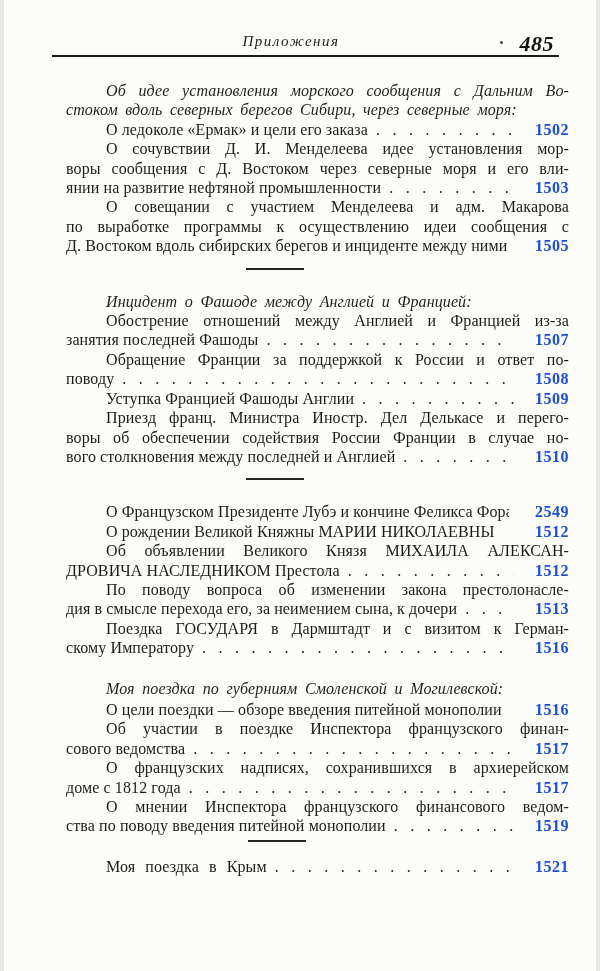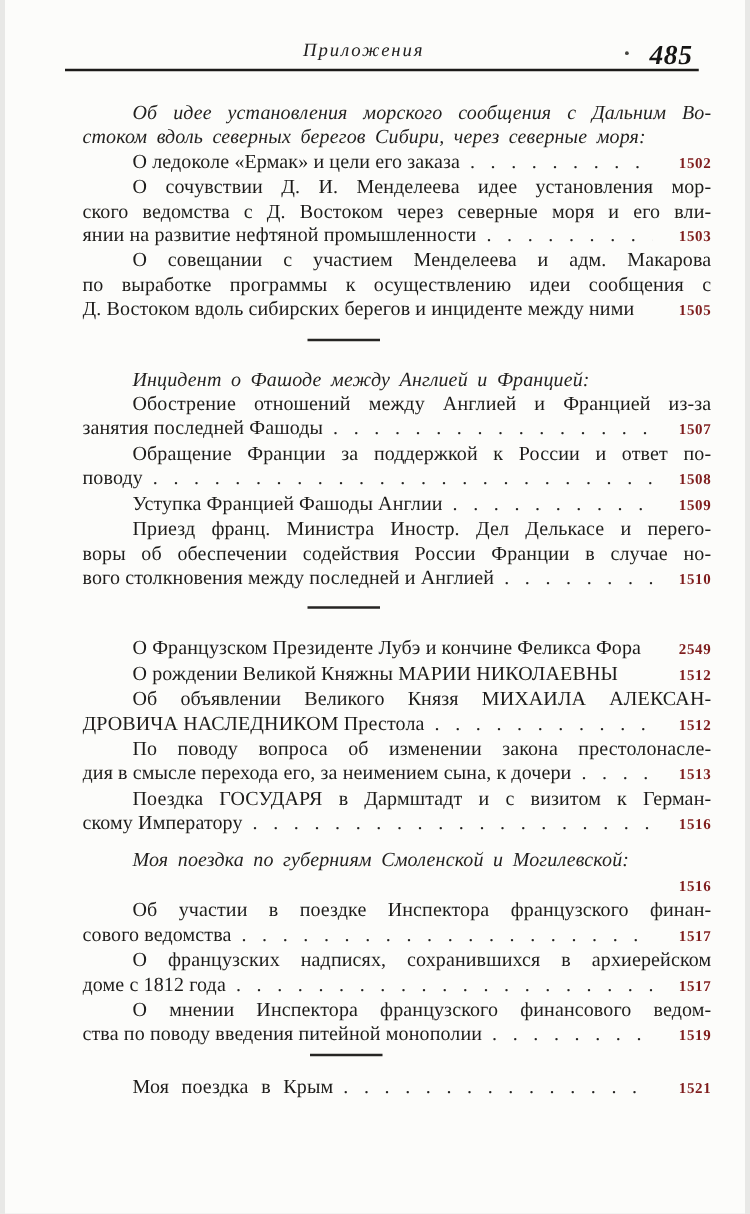--- a/index.html
+++ b/index.html
@@ -56,32 +56,32 @@
   }
   .row .leader.dots::after {
     content: "....................................................";
     letter-spacing: 12.5px;
     padding-left: 3px;
     color: #232220;
   }
   .row .pg {
     flex: 0 0 auto;
     font-weight: bold;
-    font-size: 12px;
+    font-size: 16px;
     letter-spacing: .5px;
-    color: #7f1d1d;
+    color: #1d4ed8;
     margin-left: 18px;
   }
   .divider {
     width: 58px; height: 2px;
     background: #262523;
     margin: 12px 0 22px 180px;
   }
   .divider.tight { margin: 4px 0 15px 182px; }
-  .gap-before { margin-top: 9px; }
+  .gap-before { margin-top: 21px; }
   .gap-small-after { margin-bottom: 2px; }
 </style>
 </head>
 <body>
 
 <div class="page">
   <div class="header-title">Приложения</div>
   <div class="speck"></div>
   <div class="page-number">485</div>
   <div class="rule"></div>
@@ -92,21 +92,21 @@
       </div>
       <div class="entry">
         <div class="line row first">
           <span class="txt">О ледоколе «Ермак» и цели его заказа</span>
           <span class="leader dots"></span>
           <span class="pg">1502</span>
         </div>
       </div>
       <div class="entry">
         <div class="line first fill">О сочувствии Д. И. Менделеева идее установления мор-</div>
-        <div class="line fill">ского ведомства с Д. Востоком через северные моря и его вли-</div>
+        <div class="line fill">воры сообщения с Д. Востоком через северные моря и его вли-</div>
         <div class="line row">
           <span class="txt">янии на развитие нефтяной промышленности</span>
           <span class="leader dots"></span>
           <span class="pg">1503</span>
         </div>
       </div>
       <div class="entry">
         <div class="line first fill">О совещании с участием Менделеева и адм. Макарова</div>
         <div class="line fill">по выработке программы к осуществлению идеи сообщения с</div>
         <div class="line row">
@@ -188,20 +188,21 @@
           <span class="txt">скому Императору</span>
           <span class="leader dots"></span>
           <span class="pg">1516</span>
         </div>
       </div>
       <div class="heading gap-before gap-small-after">
         <div class="line first">Моя поездка по губерниям Смоленской и Могилевской:</div>
       </div>
       <div class="entry">
         <div class="line row first">
+          <span class="txt">О цели поездки — обзоре введения питейной монополии</span>
           <span class="leader"></span>
           <span class="pg">1516</span>
         </div>
       </div>
       <div class="entry">
         <div class="line first fill">Об участии в поездке Инспектора французского финан-</div>
         <div class="line row">
           <span class="txt">сового ведомства</span>
           <span class="leader dots"></span>
           <span class="pg">1517</span>

